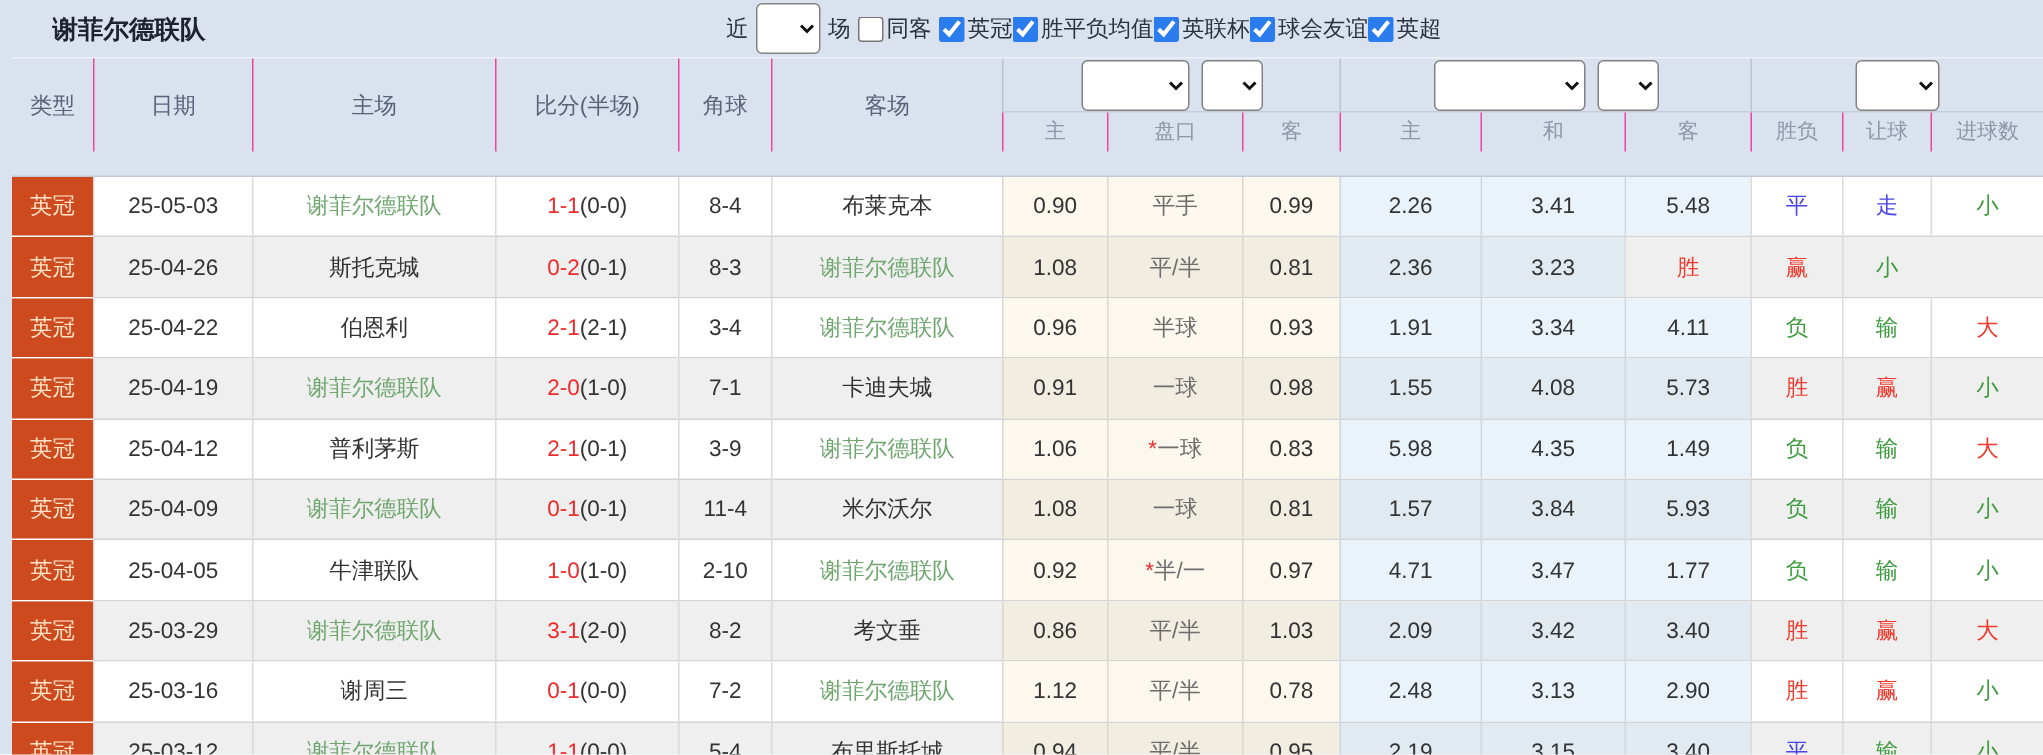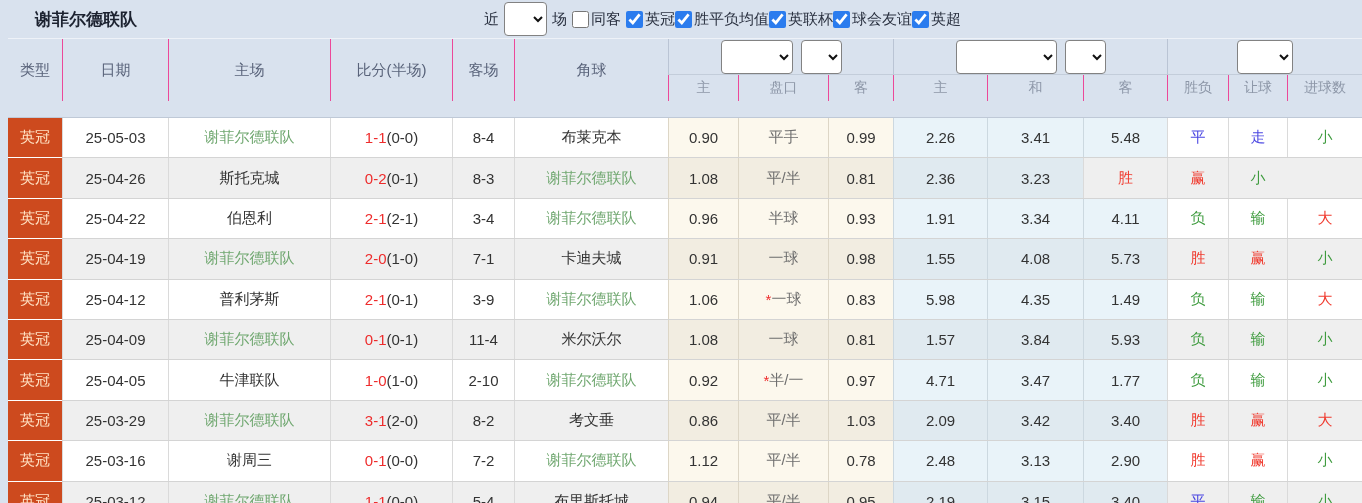--- a/index.html
+++ b/index.html
@@ -96,22 +96,22 @@
         </span>
     </div>
   </div>
 
   <div class="tbl">
     <div class="thead">
       <div class="hc span2 first">类型</div>
       <div class="hc span2">日期</div>
       <div class="hc span2">主场</div>
       <div class="hc span2">比分(半场)</div>
+      <div class="hc span2">角球</div>
       <div class="hc span2">客场</div>
-      <div class="hc span2">角球</div>
 
       <div class="grp grp-a">
         <select>
           <option>Crow*</option>
         </select>
         <select>
           <option>终</option>
         </select>
       </div>
       <div class="grp grp-b">

